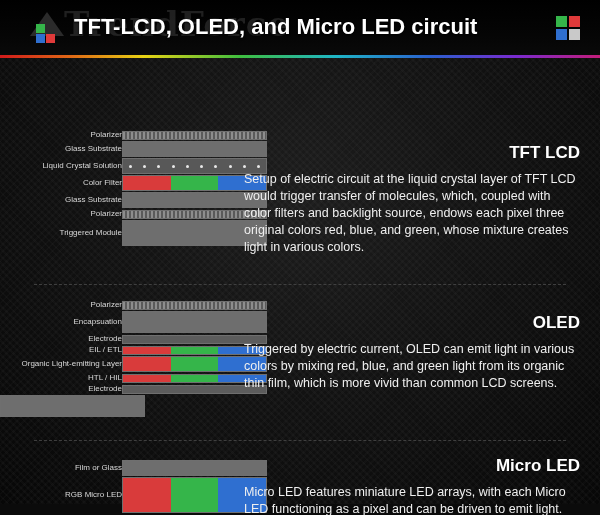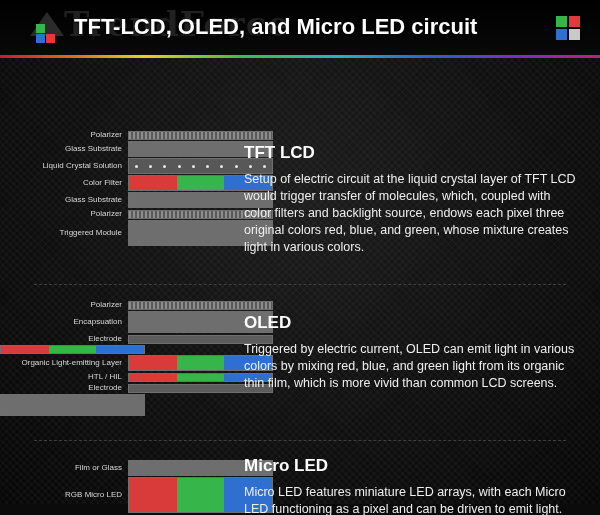--- a/index.html
+++ b/index.html
@@ -63,21 +63,21 @@
   
   .section{position:relative;width:600px;}
   .divider{
     position:absolute;left:34px;width:532px;height:0;
     border-top:1px dashed #4a4a4a;opacity:.8;
   }
 
   .diagram{position:absolute;}
   .row{position:relative;display:flex;align-items:center;margin-bottom:1px;}
   .lbl{
-    width:122px;text-align:right;padding-right:6px;
+    width:122px;text-align:right;padding-right:0;
     font-size:8px;color:#d8d8d8;white-space:nowrap;
     line-height:10px;
   }
   .bar{position:relative;height:12px;width:145px;border:1px solid #6f6f6f;box-sizing:border-box;}
   .bar.gray{background:#6e6e6e;}
   .bar.darkgray{background:#5c5c5c;}
   .bar.hatch{
     background:repeating-linear-gradient(90deg,#8d8d8d 0 2px,#5a5a5a 2px 4px);
   }
   .bar.rgb{
@@ -98,21 +98,21 @@
   .bar.dots .dotrow i{
     display:block;width:3px;height:3px;border-radius:50%;background:#e8e8e8;
   }
   .bar.thin{height:9px;}
   .bar.tall{height:22px;}
   .bar.h16{height:16px;}
   .bar.h26{height:26px;}
 
   .txt{position:absolute;}
   .txt h2{
-    margin:0 0 8px 0;font-size:17px;font-weight:bold;color:#fff;
+    margin:0 0 8px 0;font-size:17px;font-weight:bold;color:#fff;text-align:right;
   }
   .txt p{
     margin:0;font-size:12.5px;line-height:17px;color:#efefef;
   }
 </style>
 </head>
 <body>
 
 <div id="page">
 
@@ -198,20 +198,21 @@
       </div>
       <div class="row">
         <div class="lbl">Encapsuation</div>
         <div class="bar gray tall"></div>
       </div>
       <div class="row">
         <div class="lbl">Electrode</div>
         <div class="bar darkgray thin"></div>
       </div>
       <div class="row">
+        <div class="lbl">EIL / ETL</div>
         <div class="bar rgb thin">
           <span class="c-red"></span>
             <span class="c-green"></span>
             <span class="c-blue"></span>
         </div>
       </div>
       <div class="row">
         <div class="lbl">Organic Light-emitting Layer</div>
         <div class="bar rgb h16">
           <span class="c-red"></span>

